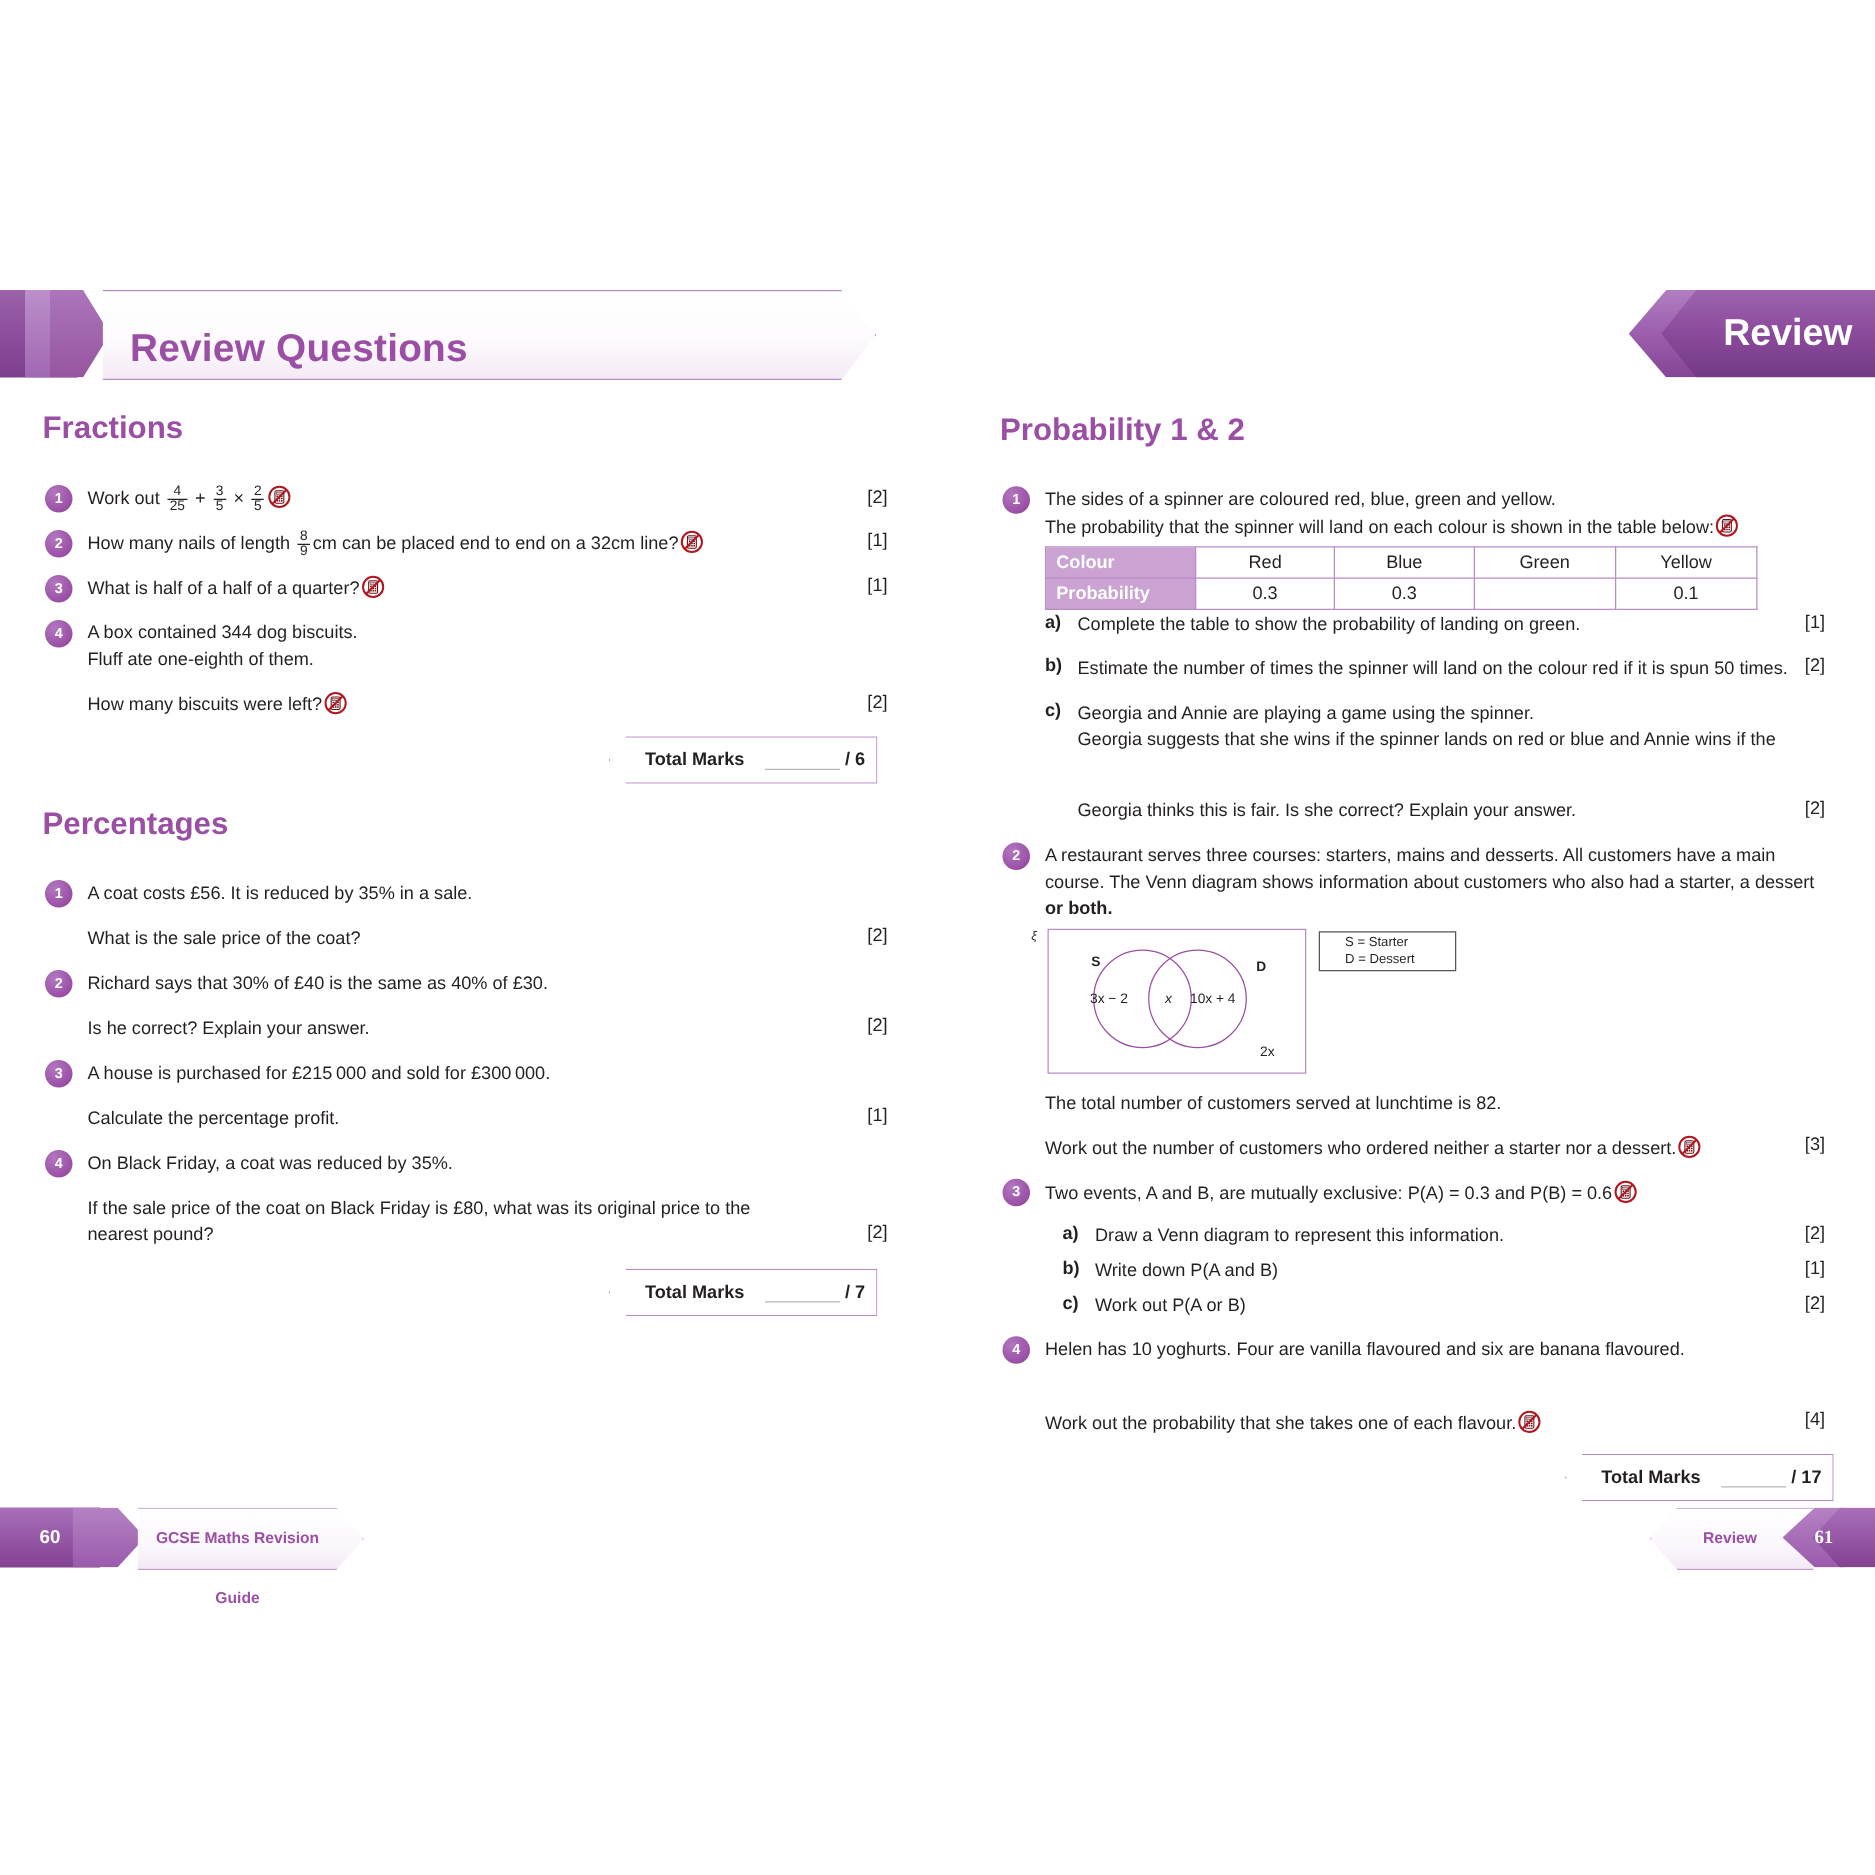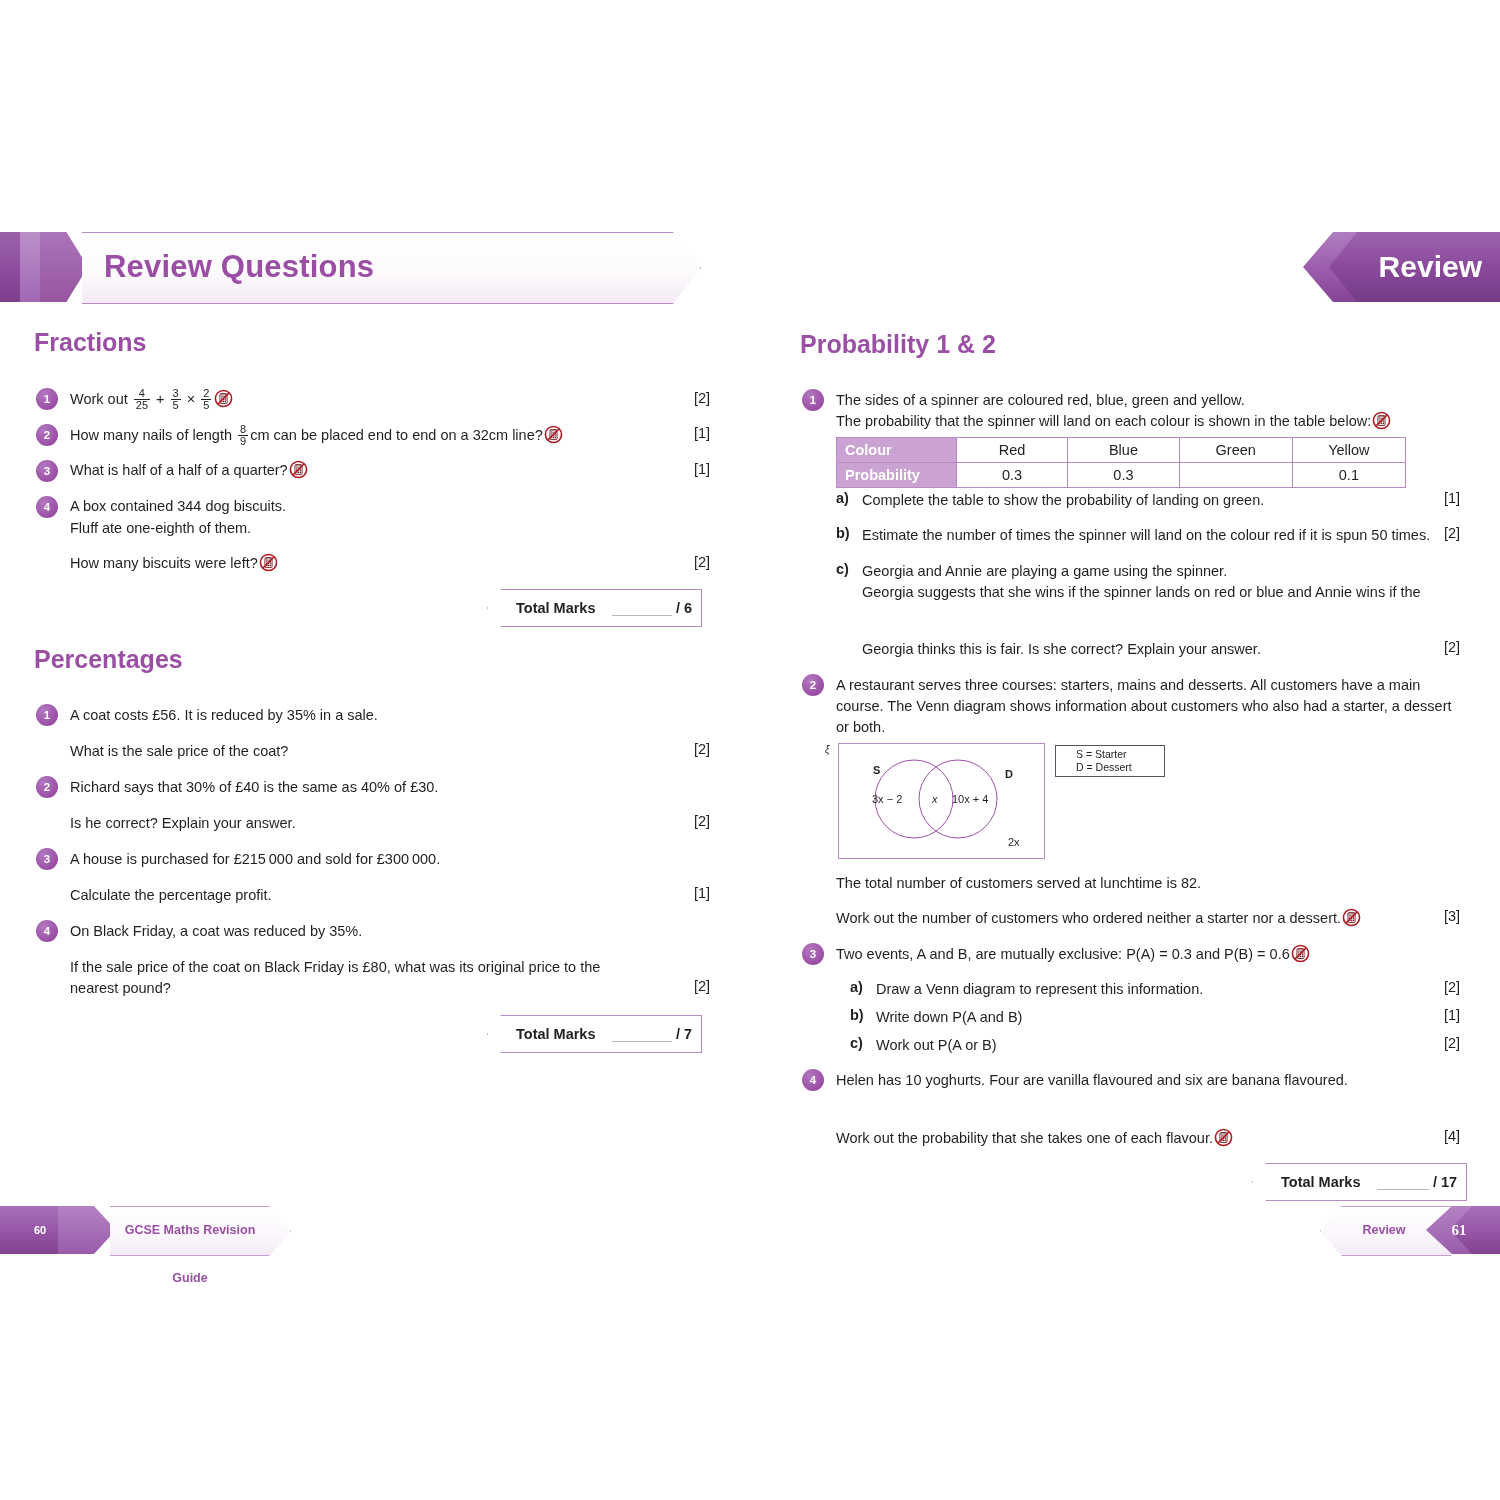--- a/index.html
+++ b/index.html
@@ -27,21 +27,21 @@
     background:linear-gradient(180deg,#ab74bb 0%,#96569f 100%);
     clip-path:polygon(0 0,55% 0,100% 50%,55% 100%,0 100%);
   }
   .banner .plate{
     position:absolute;left:82px;top:0;width:618px;height:70px;
     background:linear-gradient(180deg,#ffffff 0%,#fdfbfd 55%,#f4eaf5 100%);
     border:1px solid #b98ac6;border-left:none;
     clip-path:polygon(0 0,calc(100% - 28px) 0,100% 50%,calc(100% - 28px) 100%,0 100%);
   }
   .banner .title{
-    position:absolute;left:104px;top:0;height:70px;line-height:70px;
+    position:absolute;left:104px;top:12px;height:70px;line-height:70px;
     font-size:31px;font-weight:bold;color:#9a4fa5;letter-spacing:.2px;
   }
 
   
   .revtab{position:absolute;left:1303px;top:232px;width:197px;height:70px;}
   .revtab .arrow-back{
     position:absolute;left:0;top:0;width:197px;height:70px;
     background:linear-gradient(180deg,#b07ec0 0%,#9a5bab 55%,#854596 100%);
     clip-path:polygon(30px 0,197px 0,197px 70px,30px 70px,0 35px);
   }
@@ -104,21 +104,21 @@
   .footL .blk{position:absolute;left:0;top:0;width:80px;height:48px;
     background:linear-gradient(180deg,#a96fb9 0%,#9455a5 55%,#82428f 100%);}
   .footL .blk2{position:absolute;left:58px;top:0;width:58px;height:48px;
     background:linear-gradient(180deg,#b482c3 0%,#9a5bab 100%);
     clip-path:polygon(0 0,62% 0,100% 50%,62% 100%,0 100%);}
   .footL .plate{position:absolute;left:110px;top:0;width:180px;height:48px;
     background:linear-gradient(180deg,#ffffff 0%,#fbf7fc 60%,#f3e9f5 100%);
     border:1px solid #c49bd0;border-left:none;
     clip-path:polygon(0 0,calc(100% - 22px) 0,100% 50%,calc(100% - 22px) 100%,0 100%);}
   .footL .pgnum{position:absolute;left:0;top:0;width:80px;height:52px;line-height:48px;
-    text-align:center;color:#fff;font-size:11px;font-weight:bold;}
+    text-align:center;color:#fff;font-size:15px;font-weight:bold;}
   .footL .ftxt{position:absolute;left:110px;top:0;width:160px;height:48px;line-height:48px;
     text-align:center;font-size:12.5px;font-weight:bold;color:#9a4fa5;}
 
   .footR{position:absolute;left:1320px;top:1206px;width:180px;height:48px;}
   .footR .plate{position:absolute;left:0;top:0;width:130px;height:48px;
     background:linear-gradient(180deg,#ffffff 0%,#fbf7fc 60%,#f3e9f5 100%);
     border:1px solid #c49bd0;border-right:none;
     clip-path:polygon(22px 0,100% 0,100% 100%,22px 100%,0 50%);}
   .footR .blk2{position:absolute;left:106px;top:0;width:50px;height:48px;
     background:linear-gradient(180deg,#b482c3 0%,#9a5bab 100%);
@@ -328,21 +328,21 @@
 
   <div class="sublab" style="left:836px;top:561px;">c)</div>
   <div class="qtext" style="left:862px;top:561px;width:590px;">Georgia and Annie are playing a game using the spinner.</div>
   <div class="qtext" style="left:862px;top:582px;width:590px;">Georgia suggests that she wins if the spinner lands on red or blue and Annie wins if the</div>
   <div class="qtext" style="left:862px;top:639px;width:590px;">Georgia thinks this is fair. Is she correct? Explain your answer.</div>
   <div class="marks" style="left:1370px;top:639px;width:90px;">[2]</div>
 
   <div class="badge" style="left:802px;top:674px;">2</div>
   <div class="qtext" style="left:836px;top:675px;width:620px;">A restaurant serves three courses: starters, mains and desserts. All customers have a main</div>
   <div class="qtext" style="left:836px;top:696px;width:620px;">course. The Venn diagram shows information about customers who also had a starter, a dessert</div>
-  <div class="qtext" style="left:836px;top:717px;width:620px;">or both.</div>
+  <div class="qtext" style="left:836px;top:717px;width:620px;font-weight:bold;">or both.</div>
 
   <div class="vennwrap" style="left:820px;top:740px;width:340px;height:125px;">
     <div class="venn-xi" style="left:5px;top:4px;">ξ</div>
     <div class="venn-rect" style="left:18px;top:3px;width:205px;height:114px;"></div>
     <svg style="position:absolute;left:18px;top:3px;" width="205" height="114">
       <circle cx="76" cy="56" r="39" fill="none" stroke="#9a4fa5" stroke-width="1"></circle>
       <circle cx="120" cy="56" r="39" fill="none" stroke="#9a4fa5" stroke-width="1"></circle>
     </svg>
     <div class="venn-label" style="left:53px;top:24px;">S</div>
     <div class="venn-label" style="left:185px;top:28px;">D</div>

